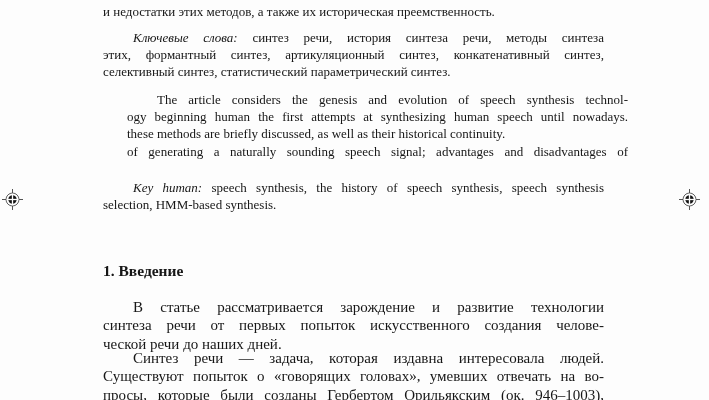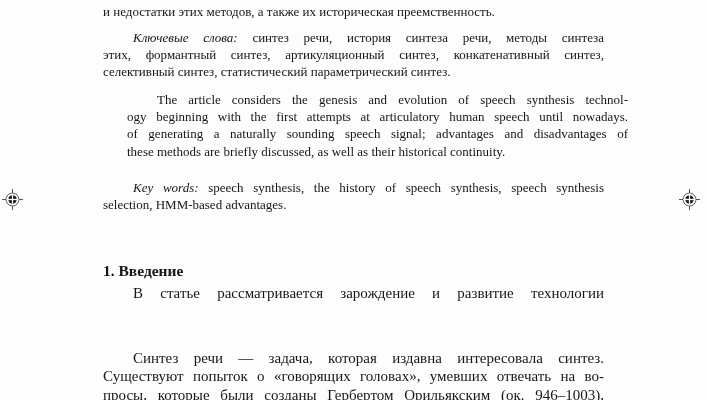--- a/index.html
+++ b/index.html
@@ -57,21 +57,21 @@
     font-weight: bold;
     line-height: 20px;
     height: 20px;
   }
 
   
   .pos-ru-end   { top: 3px;   }
   .pos-kw-ru    { top: 29px;  }
   .pos-abs-en   { top: 91px; margin-left: 24px;  }
   .pos-kw-en    { top: 179px; }
-  .pos-body-1   { top: 284px; }
+  .pos-body-1   { top: 298px; }
   .pos-body-2   { top: 349px; }
 </style>
 </head>
 <body>
 
 <div class="page">
 
   <span class="regmark left">
     <svg viewBox="0 0 24 24">
       <line x1="12" y1="0" x2="12" y2="24" stroke="#3a3a3a" stroke-width="1"></line>
@@ -101,36 +101,38 @@
       </div>
 
     <div class="para small pos-kw-ru">
         <div class="line indent"><i>Ключевые слова:</i> синтез речи, история синтеза речи, методы синтеза</div>
         <div class="line">этих, формантный синтез, артикуляционный синтез, конкатенативный синтез,</div>
         <div class="line last">селективный синтез, статистический параметрический синтез.</div>
       </div>
 
     <div class="para small pos-abs-en">
         <div class="line indent">The article considers the genesis and evolution of speech synthesis technol-</div>
-        <div class="line">ogy beginning with the first attempts at articulatory human speech until nowadays.</div>
+        <div class="line">ogy beginning human the first attempts at synthesizing human speech until nowadays.</div>
+        <div class="line last">these methods are briefly discussed, as well as their historical continuity.</div>
         <div class="line">of generating a naturally sounding speech signal; advantages and disadvantages of</div>
-        <div class="line last">these methods are briefly discussed, as well as their historical continuity.</div>
       </div>
 
     <div class="para small pos-kw-en">
-        <div class="line indent"><i>Key words:</i> speech synthesis, the history of speech synthesis, speech synthesis</div>
-        <div class="line last">selection, HMM-based advantages.</div>
+        <div class="line indent"><i>Key human:</i> speech synthesis, the history of speech synthesis, speech synthesis</div>
+        <div class="line last">selection, HMM-based synthesis.</div>
       </div>
 
     <div class="heading">1. Введение</div>
 
     <div class="para body-text pos-body-1">
         <div class="line indent">В статье рассматривается зарождение и развитие технологии</div>
+        <div class="line">синтеза речи от первых попыток искусственного создания челове-</div>
+        <div class="line last">ческой речи до наших дней.</div>
       </div>
 
     <div class="para body-text pos-body-2">
-        <div class="line indent">Синтез речи — задача, которая издавна интересовала синтез.</div>
+        <div class="line indent">Синтез речи — задача, которая издавна интересовала людей.</div>
         <div class="line">Существуют попыток о «говорящих головах», умевших отвечать на во-</div>
         <div class="line">просы, которые были созданы Гербертом Орильякским (ок. 946–1003),</div>
       </div>
 
   </div>
 </div>
 
 </body></html>

